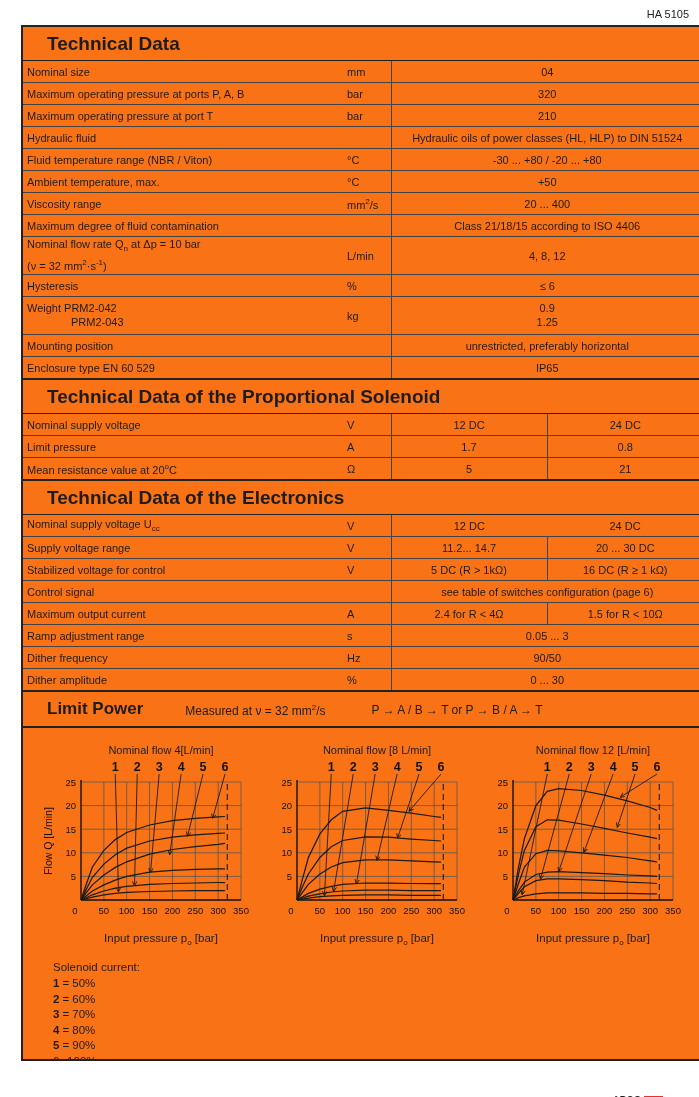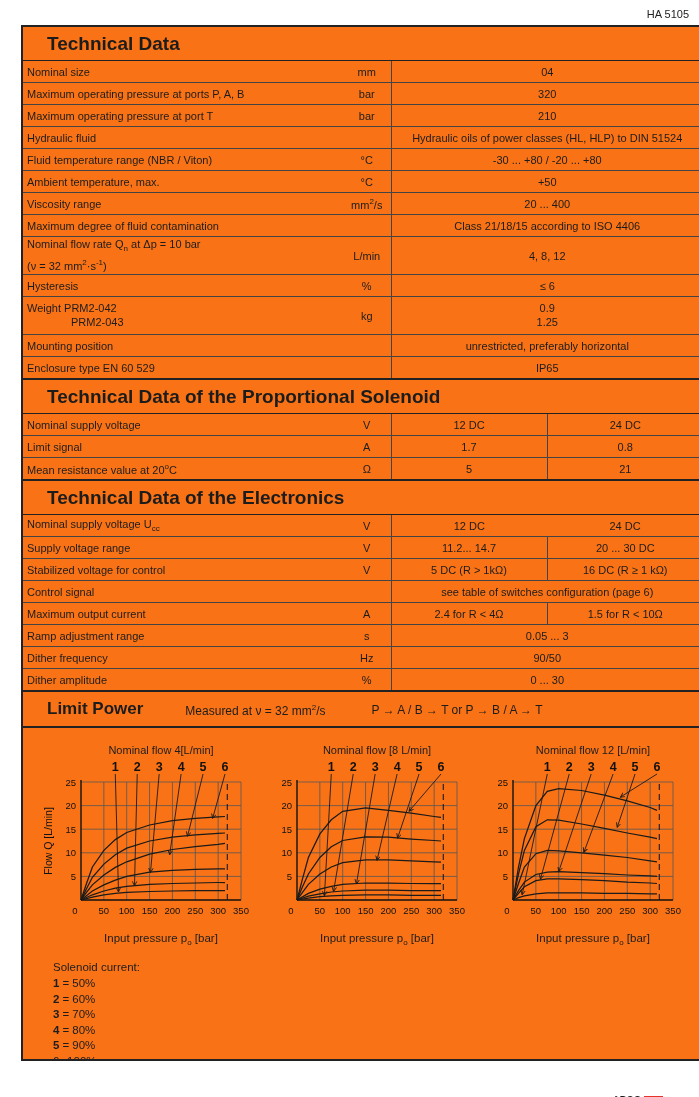--- a/index.html
+++ b/index.html
@@ -7,21 +7,21 @@
        font-family:"Liberation Sans","DejaVu Sans",sans-serif;font-size:11px;}
   .page-code{position:absolute;top:8px;right:10px;font-size:11px;color:#222;}
   .frame{position:absolute;left:21px;top:25px;width:684px;height:1036px;border:2px solid #222;
          box-sizing:border-box;background:#f97316;overflow:hidden;}
   .band{padding:6px 0 5px 24px;font-size:19px;font-weight:700;border-top:2px solid #222;border-bottom:1px solid #222;}
   .band.first{border-top:none;}
   table.spec{width:100%;border-collapse:collapse;table-layout:fixed;font-size:11px;}
   table.spec td{border-bottom:1px solid #444;padding:0 4px;height:21px;vertical-align:middle;}
   table.spec tr:last-child td{border-bottom:none;}
   td.label{text-align:left;padding-left:5px;}
-  td.unit{text-align:center;padding-right:6px;}
+  td.unit{text-align:left;padding-right:6px;}
   td.val{border-left:1px solid #444;text-align:center;}
   td.val.nodiv{border-left:none;}
   tr.tall td{height:37px;}
   .lline{line-height:13.5px;}
   .indent2{padding-left:44px;display:inline-block;}
   .sup{font-size:8px;vertical-align:4.5px;}
   .sub{font-size:8px;vertical-align:-3px;}
   .limit-band{display:flex;align-items:baseline;border-top:2px solid #222;border-bottom:2px solid #222;
               padding:7px 0 7px 24px;}
   .lp-title{font-size:17px;font-weight:700;}
@@ -149,21 +149,21 @@
           <col>
         </colgroup>
       <tbody>
         <tr>
           <td class="label">Nominal supply voltage</td>
           <td class="unit">V</td>
           <td class="val">12 DC</td>
           <td class="val">24 DC</td>
         </tr>
         <tr>
-          <td class="label">Limit signal</td>
+          <td class="label">Limit pressure</td>
           <td class="unit">A</td>
           <td class="val">1.7</td>
           <td class="val">0.8</td>
         </tr>
         <tr>
           <td class="label"><span>Mean resistance value at 20</span><span class="sup">o</span><span>C</span></td>
           <td class="unit">Ω</td>
           <td class="val">5</td>
           <td class="val">21</td>
         </tr>

